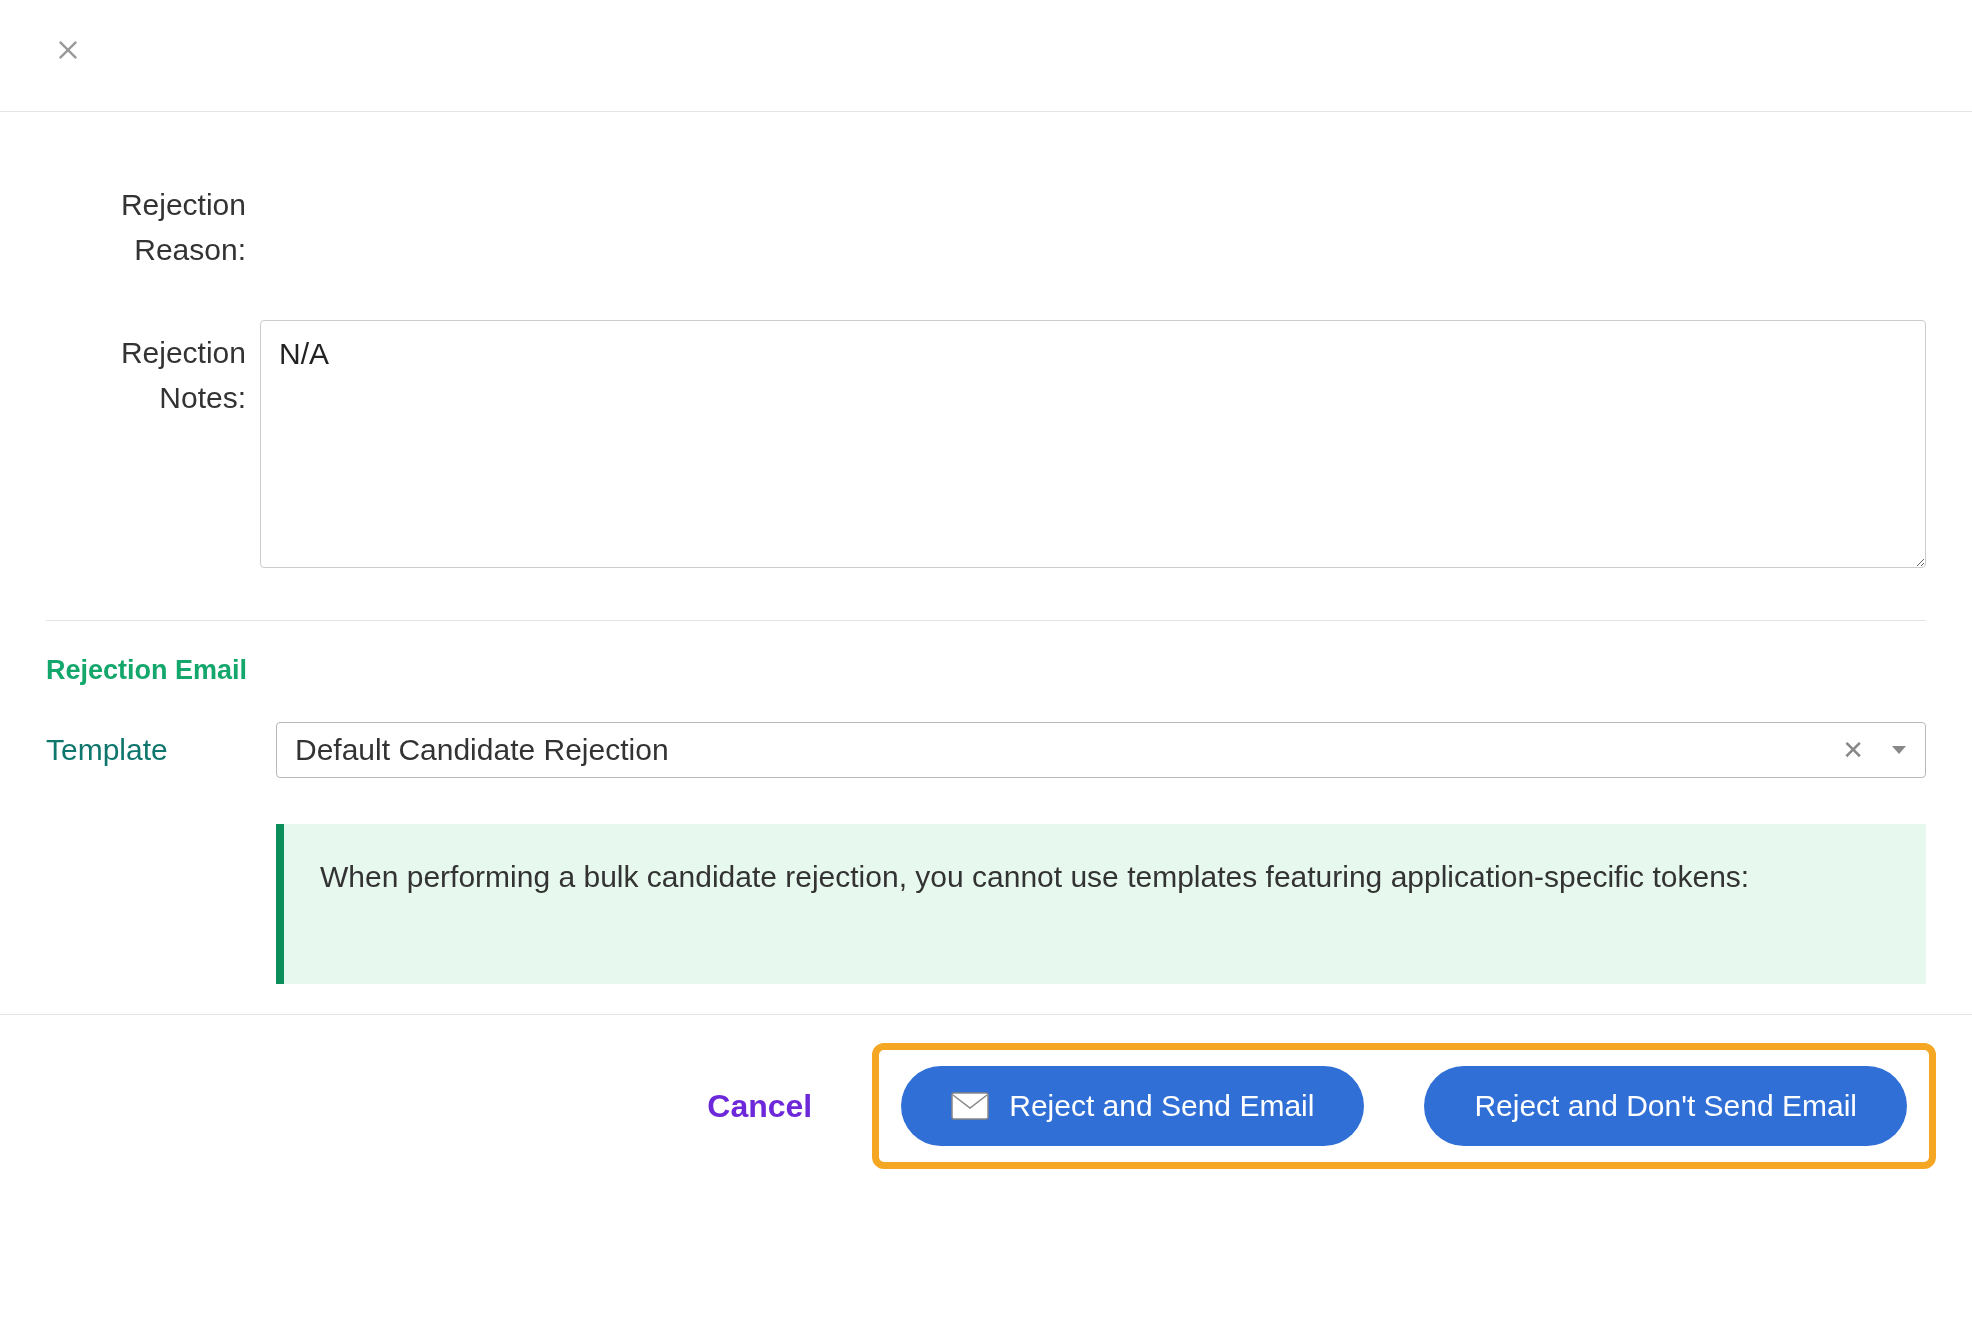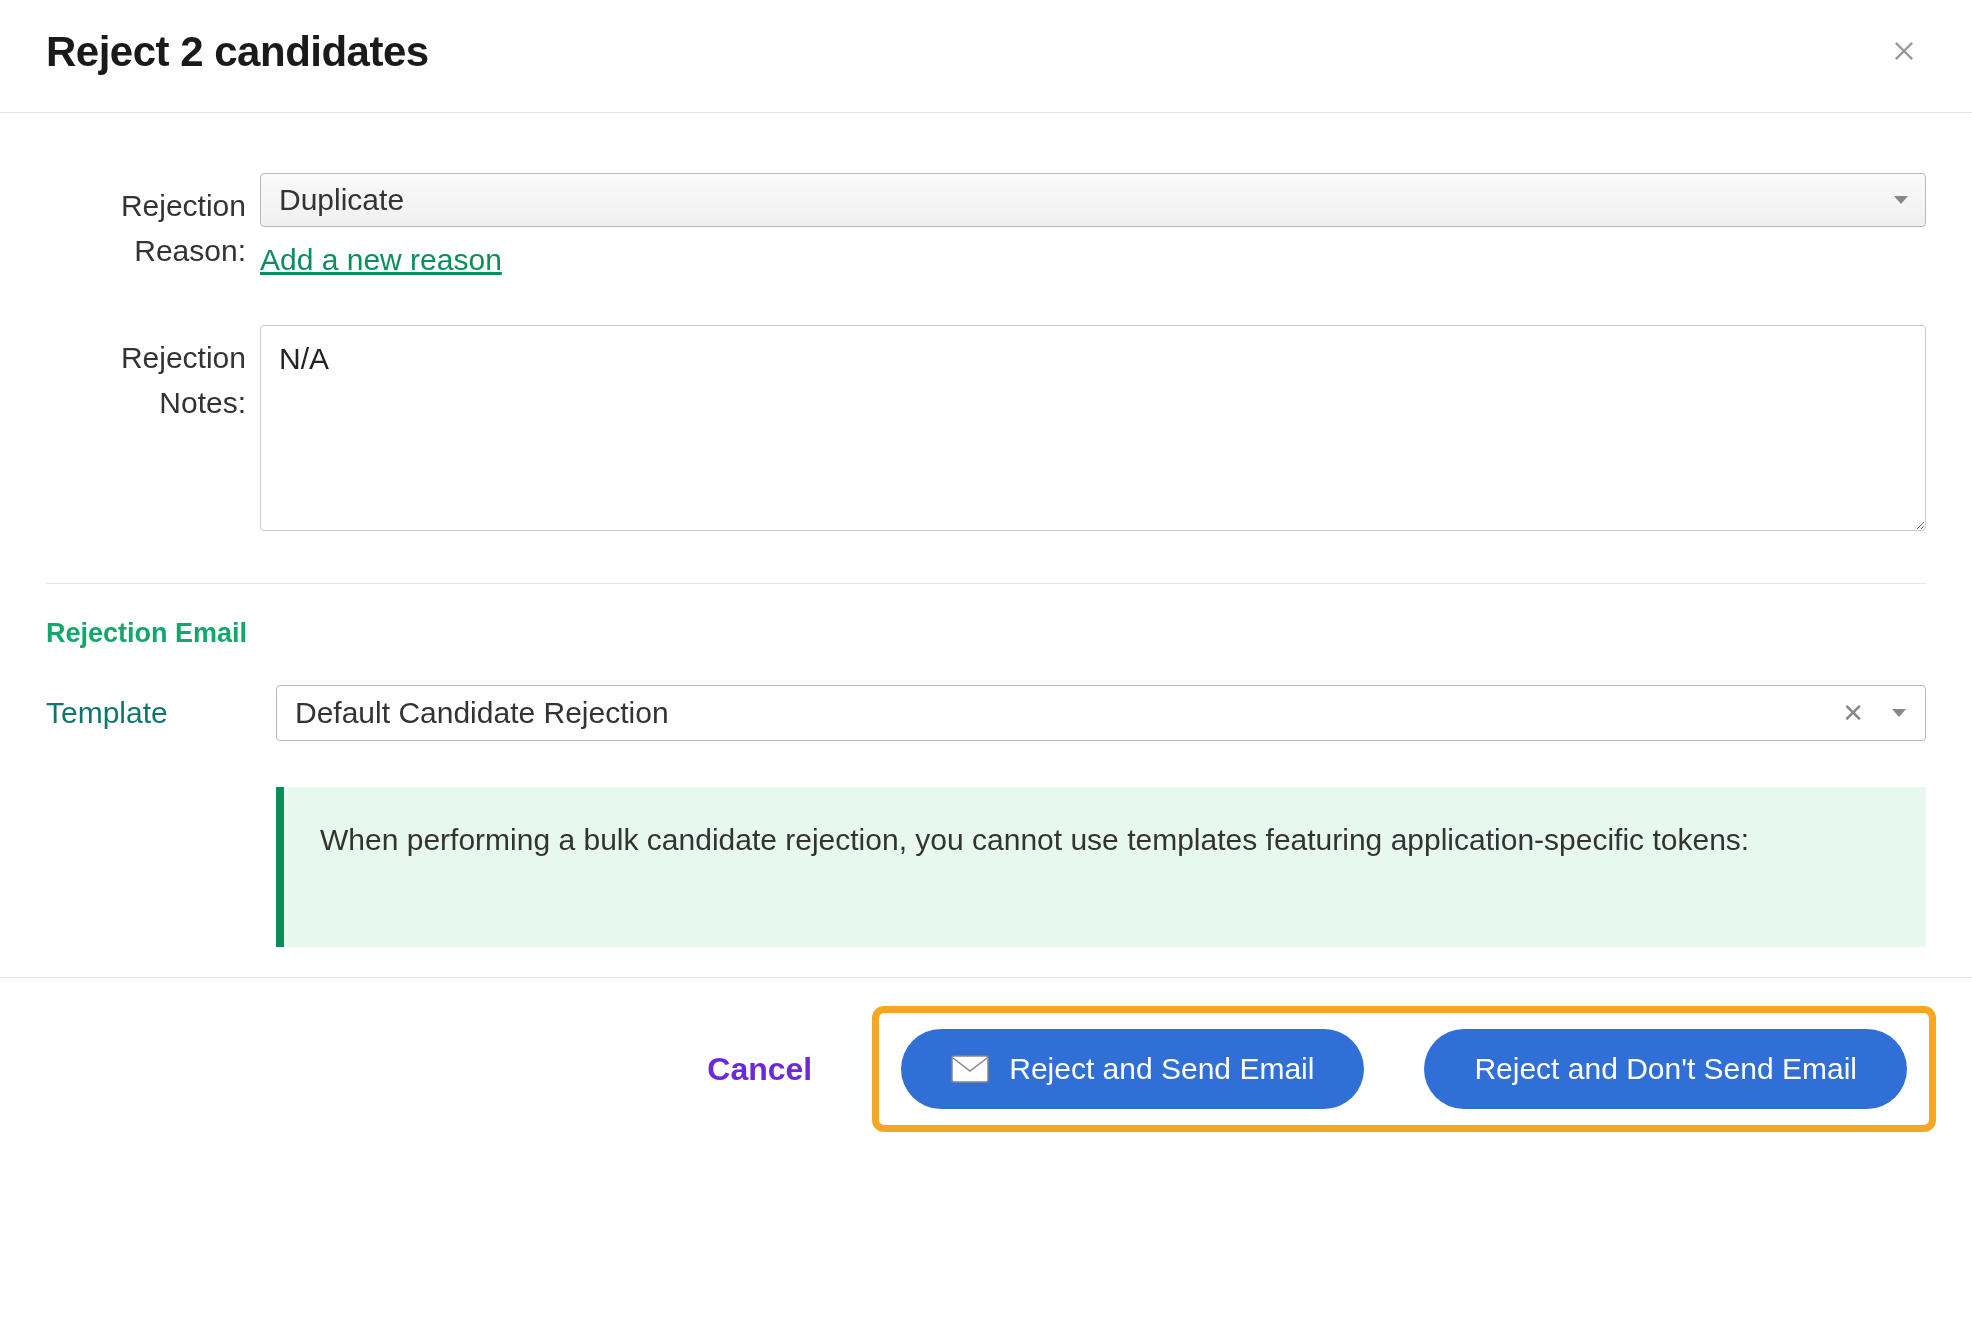--- a/index.html
+++ b/index.html
@@ -90,21 +90,21 @@
       display: inline-block;
       margin-top: 16px;
       font-size: 30px;
       color: #0a8f5b;
       text-decoration: underline;
       font-weight: 500;
       cursor: pointer;
     }
     .textarea {
       width: 100%;
-      height: 206px;
+      height: 248px;
       border: 1px solid #ccc;
       border-radius: 4px;
       padding: 16px 18px;
       font-size: 30px;
       font-family: inherit;
       color: #222;
       resize: both;
       outline: none;
     }
     .divider {
@@ -223,45 +223,35 @@
       height: 28px;
       display: inline-block;
     }
   </style>
 </head>
 <body>
 
 <div class="modal">
 
   <div class="modal-header">
-    <h1 class="modal-title">Reject 2 candidates</h1>
     <button class="close-btn">
       <span>
         <svg viewBox="0 0 24 24" fill="none" stroke="currentColor" stroke-width="2">
           <line x1="5" y1="5" x2="19" y2="19"></line>
             <line x1="19" y1="5" x2="5" y2="19"></line>
         </svg>
       </span>
     </button>
   </div>
 
   <div class="modal-body">
 
     <div class="form-row">
       <div class="form-label-col">
         <div class="form-label">Rejection Reason:</div>
-      </div>
-      <div class="form-control-col">
-        <div class="select-wrap">
-          <div class="select">
-            <span>Duplicate</span>
-          </div>
-          <span class="select-caret"></span>
-        </div>
-        <a class="add-reason">Add a new reason</a>
       </div>
     </div>
 
     <div class="form-row">
       <div class="form-label-col">
         <div class="form-label">Rejection Notes:</div>
       </div>
       <div class="form-control-col">
         <textarea class="textarea" style="">N/A</textarea>
       </div>

